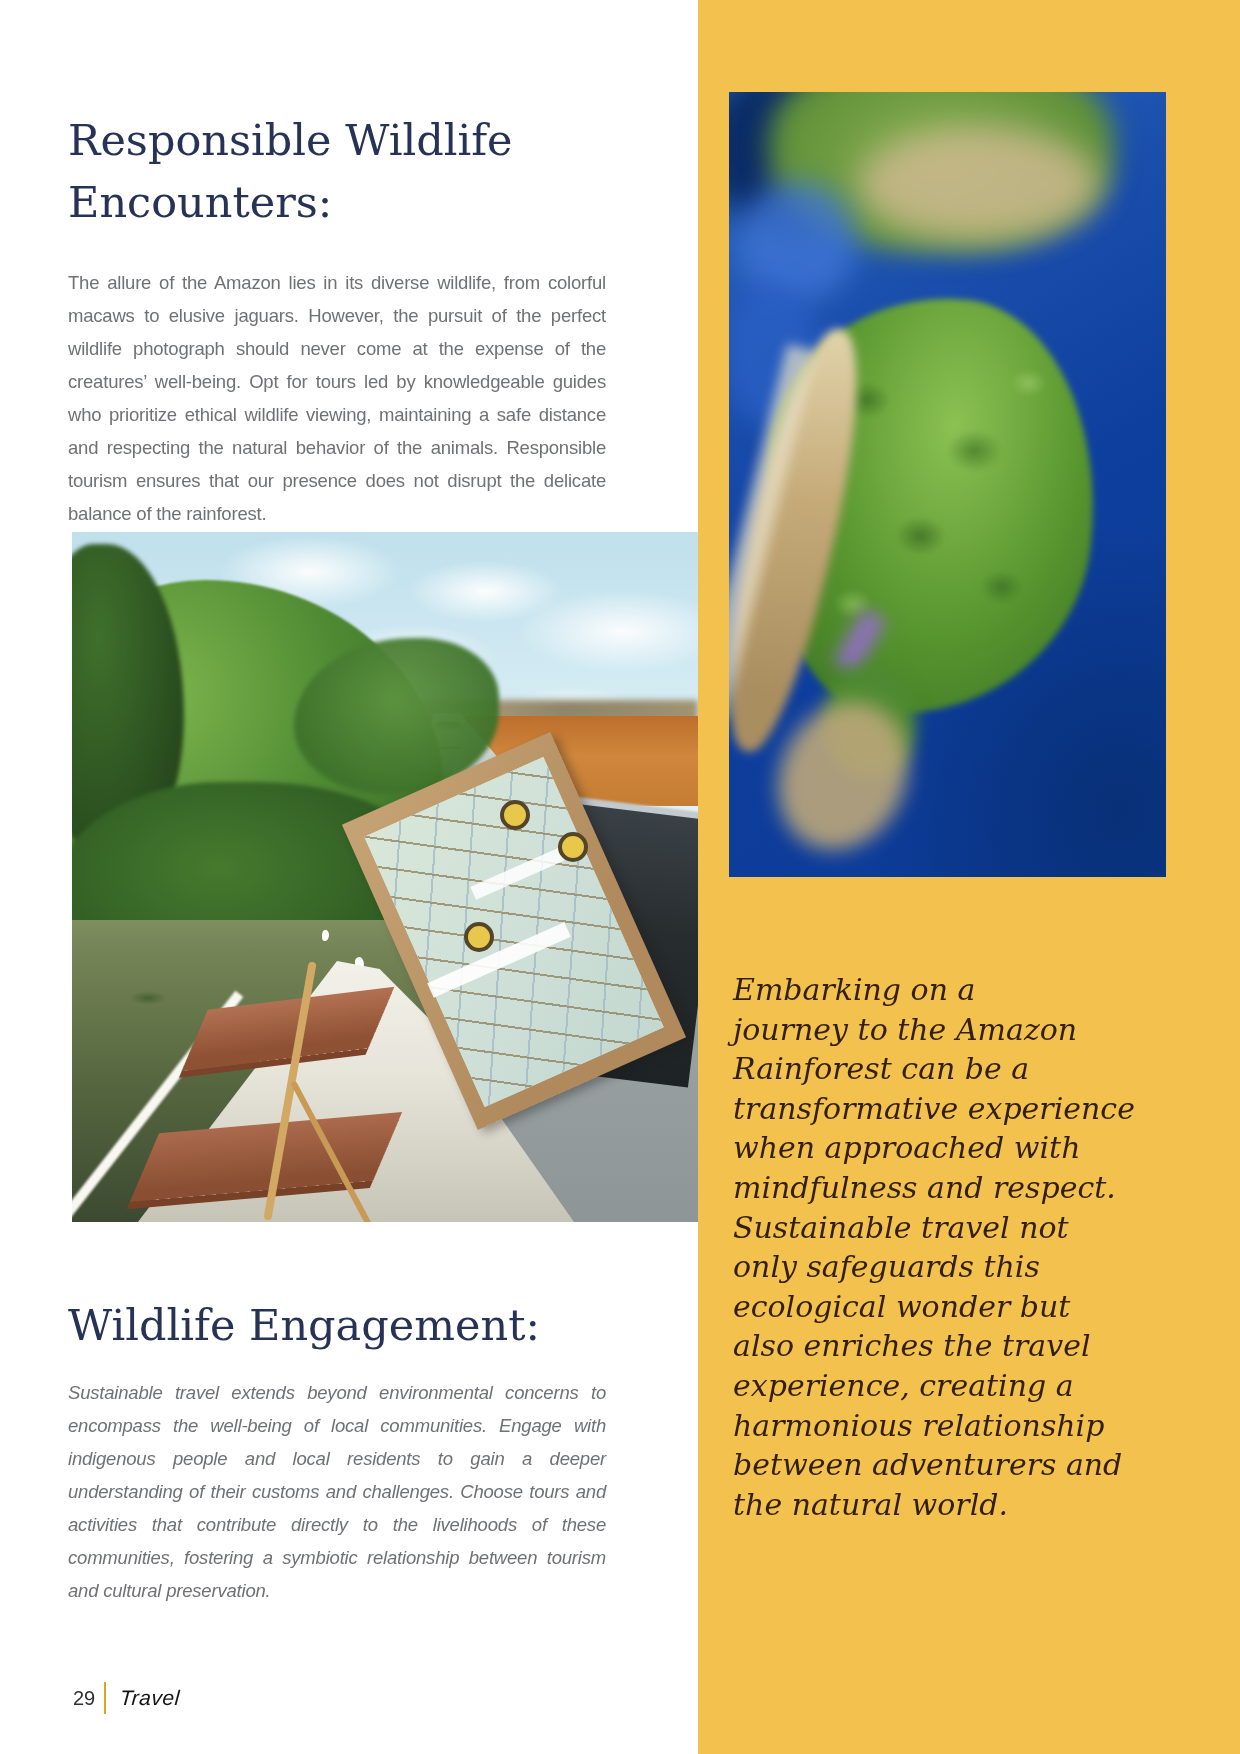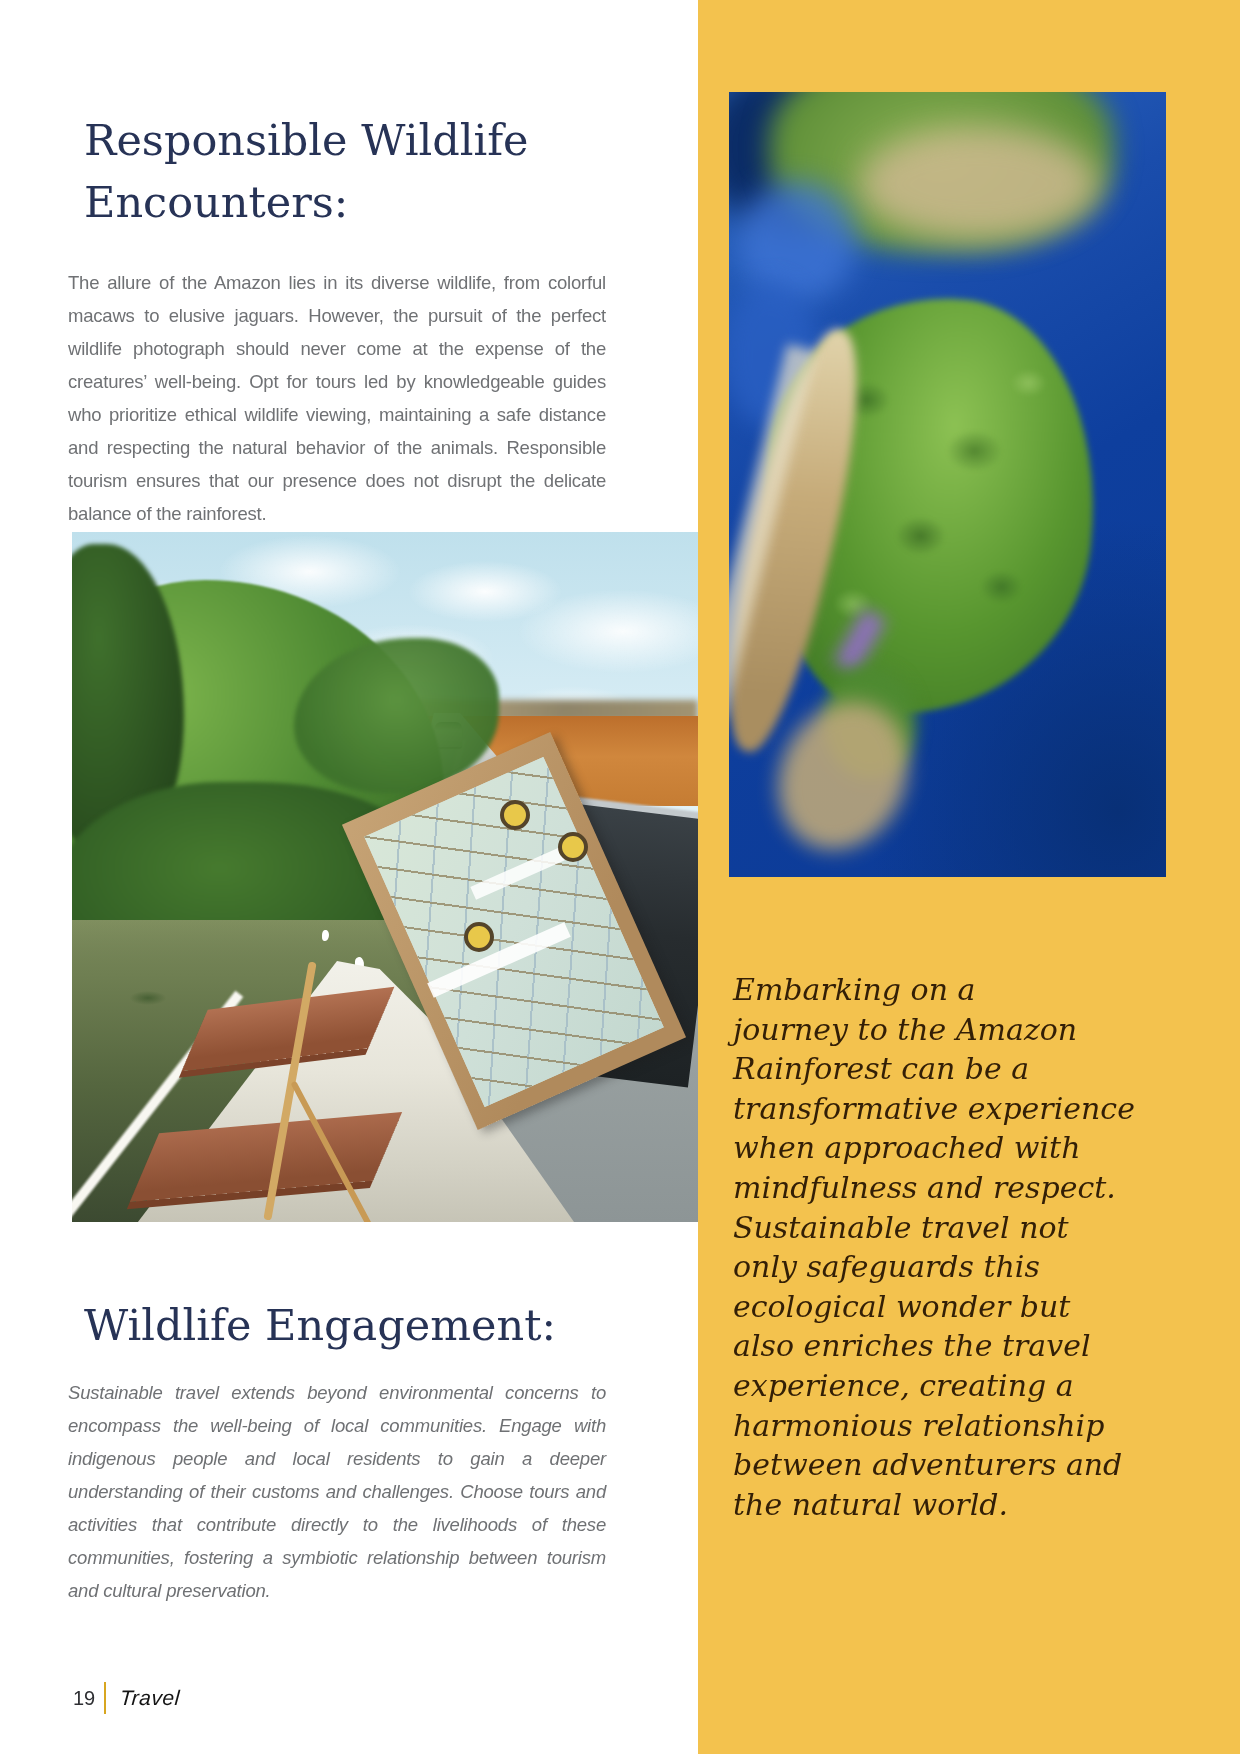--- a/index.html
+++ b/index.html
@@ -3,21 +3,21 @@
 <meta charset="utf-8">
 <style>
   html,body{margin:0;padding:0;width:1240px;height:1754px;overflow:hidden;background:#ffffff;}
   .page{position:relative;width:1240px;height:1754px;background:#ffffff;font-family:"Liberation Sans",sans-serif;}
 
   
   .yellow-col{position:absolute;left:698px;top:0;width:542px;height:1754px;background:var(--accent-yellow,#F3C24E);}
 
   
   .heading{position:absolute;left:68px;color:var(--heading-navy,#273356);
-    font-family:"DejaVu Serif","Liberation Serif",serif;font-size:43px;line-height:62px;font-weight:500;margin-left:16px;}
+    font-family:"DejaVu Serif","Liberation Serif",serif;font-size:43px;line-height:62px;font-weight:500;}
   .h1{top:80px;width:600px;}
   .h2{top:1258px;white-space:nowrap;}
 
   
   .para{position:absolute;left:68px;width:538px;color:var(--body-gray,#6F7174);
     font-size:18.5px;line-height:33px;letter-spacing:-0.2px;text-align:justify;}
   .p1{top:247px;}
   .p2{top:1357px;font-style:italic;}
 
   
@@ -189,18 +189,18 @@
     <div class="m-andes"></div>
     <div class="m-coast"></div>
     <div class="m-purple"></div>
     <div class="m-tail-green"></div>
     <div class="m-tail"></div>
   </div>
 
   <div class="quote">Embarking on a<br>journey to the Amazon<br>Rainforest can be a<br>transformative experience<br>when approached with<br>mindfulness and respect.<br>Sustainable travel not<br>only safeguards this<br>ecological wonder but<br>also enriches the travel<br>experience, creating a<br>harmonious relationship<br>between adventurers and<br>the natural world.</div>
 
   <div class="footer">
-    <span class="page-num">19</span>
+    <span class="page-num">29</span>
     <span class="footer-divider"></span>
     <span class="footer-label">Travel</span>
   </div>
 
 </div>
 
 </body></html>

